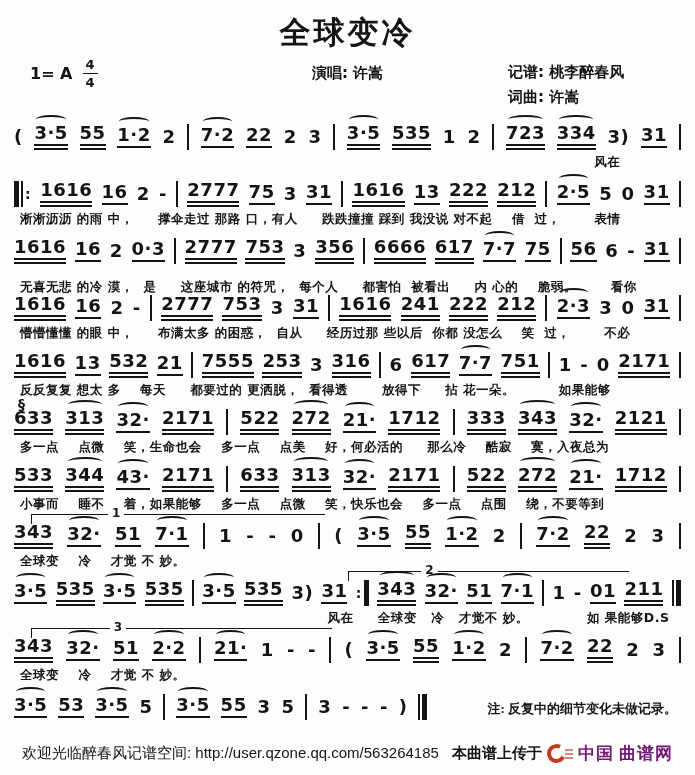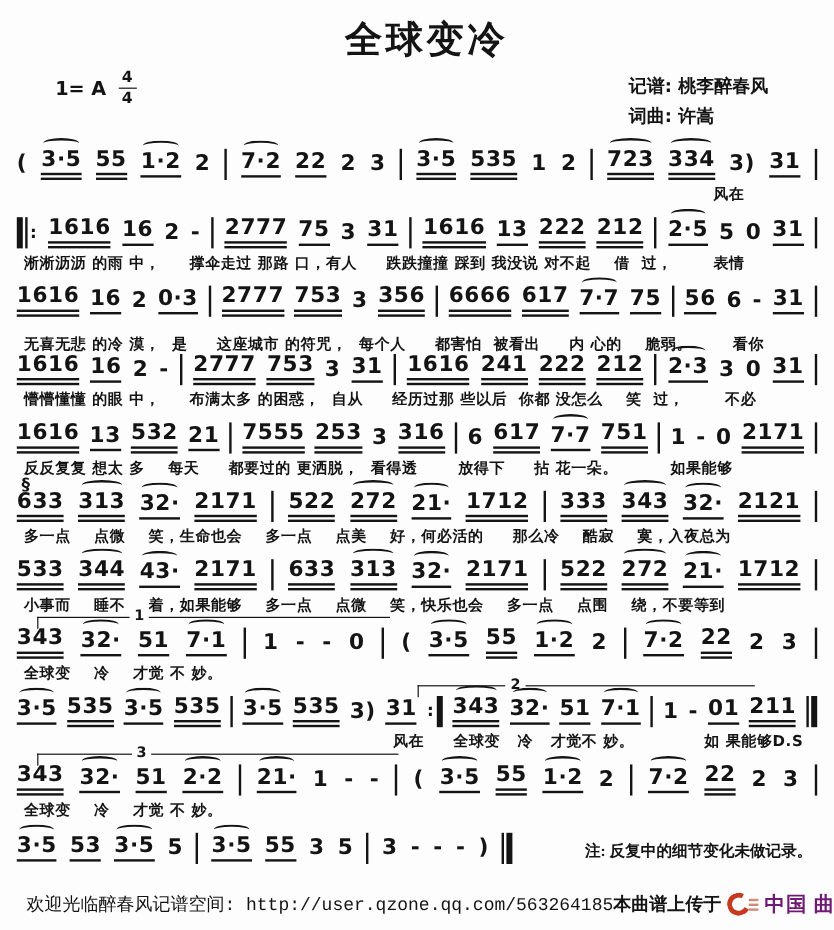--- a/index.html
+++ b/index.html
@@ -2,21 +2,21 @@
 <html><head>
 <meta charset="utf-8">
 <style>
   html,body{margin:0;padding:0;}
   body{
     width:695px;height:775px;overflow:hidden;position:relative;
     background:#fdfdfd;color:#141414;
     font-family:"DejaVu Sans","Liberation Sans",sans-serif;
   }
   
-  .header{position:relative;height:110px;margin-left:16px;}
+  .header{position:relative;height:110px;}
   .title{
     text-align:center;padding-top:12px;font-size:31px;font-weight:bold;
     letter-spacing:3px;font-family:"Liberation Sans",sans-serif;
   }
   .keytime{position:absolute;left:30px;top:58px;font-size:16px;font-weight:bold;
     display:flex;align-items:center;gap:10px;}
   .frac{display:inline-flex;flex-direction:column;align-items:center;line-height:1;
     font-size:13px;font-weight:bold;}
   .frac .fnum{border-bottom:1.6px solid #141414;padding:0 3px 2px;}
   .frac .fden{padding-top:2px;}
@@ -52,21 +52,21 @@
   .ending .enum{position:absolute;left:26%;top:-9px;background:#fdfdfd;
     padding:0 4px;font-size:12px;font-weight:bold;line-height:1.2;}
   .segno{position:absolute;left:4px;top:-3px;font-size:14px;font-weight:bold;}
   .score-note{
     position:absolute;right:4px;top:16px;font-size:13px;font-weight:bold;
     font-family:"Liberation Serif",serif;white-space:nowrap;
   }
   
   .footer{position:absolute;left:0;right:0;bottom:10px;
     display:flex;justify-content:space-between;align-items:center;padding:0 22px;}
-  .f-left{font-family:Liberation Mono, monospace;font-size:15px;white-space:nowrap;}
+  .f-left{font-family:Liberation Sans, sans-serif;font-size:15px;white-space:nowrap;}
   .f-right{display:flex;align-items:center;gap:5px;font-size:15px;
     font-weight:bold;white-space:nowrap;}
   .logo-c{width:11px;height:11px;border-radius:50%;border:4px solid #c63a21;
     border-right-color:transparent;transform:rotate(-18deg);display:inline-block;}
   .logo-lines{display:inline-flex;flex-direction:column;gap:2px;margin-left:-6px;}
   .logo-lines i{display:block;width:8px;height:2px;background:#cf8b76;}
   .logo-cn{font-size:17px;font-weight:bold;letter-spacing:1px;}
   .logo-site{font-size:17px;font-weight:bold;letter-spacing:1px;}
 </style>
 </head>
@@ -74,20 +74,21 @@
 
 <div class="header">
   <div class="title">全球变冷</div>
   <div class="keytime">
     <span>1= A</span>
     <span class="frac">
       <span class="fnum">4</span>
       <span class="fden">4</span>
     </span>
   </div>
+  <div class="performer">演唱: 许嵩</div>
   <div class="credits">
     <div>记谱: 桃李醉春风</div>
     <div>词曲: 许嵩</div>
   </div>
 </div>
 
 <div id="score">
     <div class="system">
       <div class="notation">
         <span class="tok">(</span>

